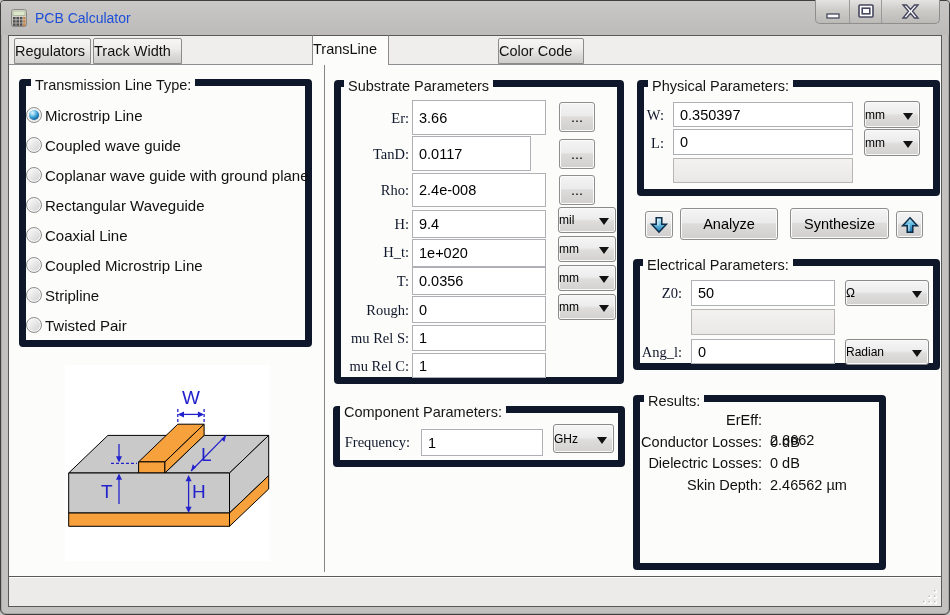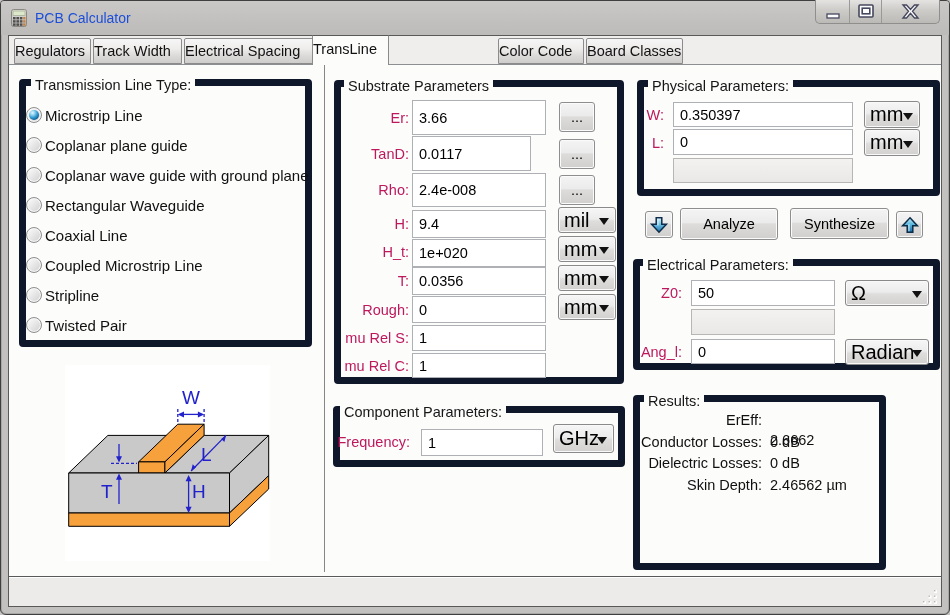--- a/index.html
+++ b/index.html
@@ -58,33 +58,33 @@
 .radio.sel::after { content:""; position:absolute; left:2px; top:2px; width:10px; height:10px; border-radius:50%;
   background:radial-gradient(circle at 35% 28%, #e2f6fe 0%, #8fd2ef 24%, #2f96cd 52%, #11619a 74%, #0a3a61 100%); }
 .rlabel { position:absolute; font-size:15px; color:#101010; white-space:nowrap; }
 
 
 .ti { position:absolute; background:#fff; border:1px solid #aeb0b6; font-size:14.5px; color:#000;
   padding-left:6px; display:flex; align-items:center; }
 .ti.dis { background:linear-gradient(#f3f2f1,#e9e8e7); border-color:#b8b6b4; }
 
 
-.lab { position:absolute; font-size:14.5px; color:#be185d; text-align:right; white-space:nowrap; }
+.lab { position:absolute; font-size:14.5px; color:#0f172a; text-align:right; white-space:nowrap;font-family:Liberation Serif, serif; }
 
 
 .btn { position:absolute; border:1px solid #8e8e8e; border-radius:3px;
   background:linear-gradient(#f4f4f4,#ebebeb 45%,#dddcdb 50%,#d0cfce);
   box-shadow:inset 0 0 0 1px #fbfbfb;
   font-size:14.5px; color:#000; display:flex; align-items:center; justify-content:center; }
 
 
 .combo { position:absolute; border:1px solid #8a8a8a; border-radius:3px;
   background:linear-gradient(#f6f6f6,#ececec 45%,#dedddc 55%,#d2d1d0);
   box-shadow:inset 0 0 0 1px #f9f9f9;
-  font-size:20px; color:#000; display:flex; align-items:center; padding-left:5px; }
+  font-size:12px; color:#000; display:flex; align-items:center; }
 .combo::after { content:""; position:absolute; right:6px; top:50%; margin-top:-2px;
   border-left:5px solid transparent; border-right:5px solid transparent; border-top:7px solid #111; }
 
 
 .res { position:absolute; font-size:14.5px; color:#101010; white-space:nowrap; }
 </style>
 </head>
 <body>
 <div id="frame"></div>
 <div id="titlebar"></div>
@@ -133,37 +133,35 @@
     <svg width="57" height="23" viewBox="0 0 57 23">
       <path d="M21 5 L24.5 5 L28.5 9.5 L32.5 5 L36 5 L30.5 11.3 L36 18 L32.5 18 L28.5 13.3 L24.5 18 L21 18 L26.5 11.3 Z" fill="#fdfdfd" stroke="#45485e" stroke-width="1.4" stroke-linejoin="miter"></path>
     </svg>
   </div>
 </div>
 
 <div id="client">
   <div id="tabstrip"></div>
   <div class="tab" style="left:5px;width:77px">Regulators</div>
   <div class="tab" style="left:84px;width:89px">Track Width</div>
-  <div class="tab" style="left:175px;width:130px">Electrical Spacing</div>
   <div class="tab active" style="left:303px;width:77px">TransLine</div>
   <div class="tab" style="left:489px;width:86px">Color Code</div>
-  <div class="tab" style="left:577px;width:97px">Board Classes</div>
   <div id="pane"></div>
   <div id="statusbar"></div>
 </div>
 
 <div class="abs" style="left:324px;top:65px;width:1px;height:507px;background:#868686"></div>
 
 <div class="gb" style="left:19px;top:79px;width:293px;height:268px">
   <div class="gl" style="left:5px">Transmission Line Type:</div>
 </div>
 <div class="radio sel" style="left:26px;top:107px"></div>
 <div class="rlabel" style="left:45px;top:107px">Microstrip Line</div>
 <div class="radio" style="left:26px;top:137px"></div>
-<div class="rlabel" style="left:45px;top:137px">Coplanar plane guide</div>
+<div class="rlabel" style="left:45px;top:137px">Coupled wave guide</div>
 <div class="radio" style="left:26px;top:167px"></div>
 <div class="rlabel" style="left:45px;top:167px">Coplanar wave guide with ground plane</div>
 <div class="radio" style="left:26px;top:197px"></div>
 <div class="rlabel" style="left:45px;top:197px">Rectangular Waveguide</div>
 <div class="radio" style="left:26px;top:227px"></div>
 <div class="rlabel" style="left:45px;top:227px">Coaxial Line</div>
 <div class="radio" style="left:26px;top:257px"></div>
 <div class="rlabel" style="left:45px;top:257px">Coupled Microstrip Line</div>
 <div class="radio" style="left:26px;top:287px"></div>
 <div class="rlabel" style="left:45px;top:287px">Stripline</div>

